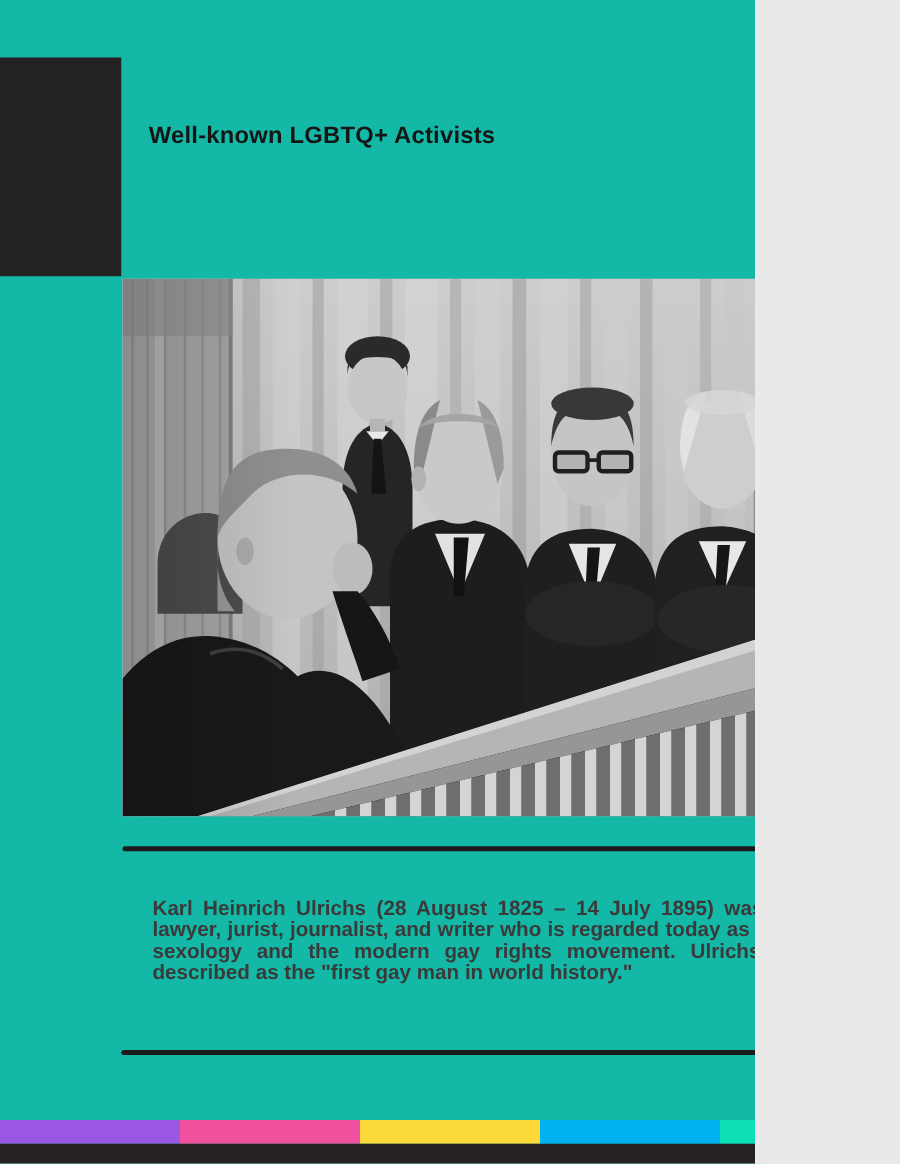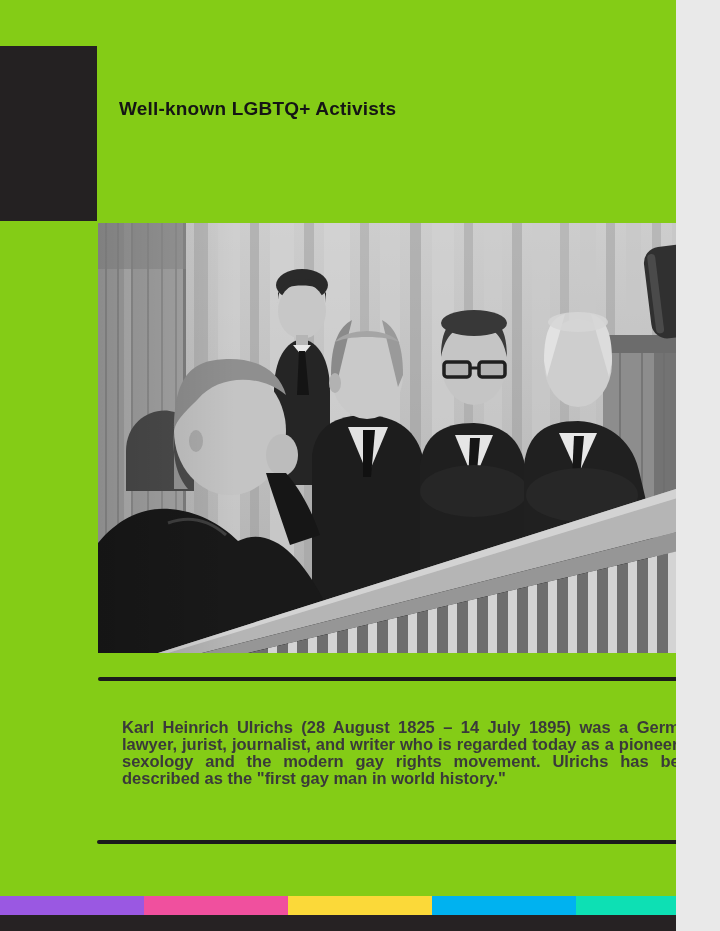--- a/index.html
+++ b/index.html
@@ -1,20 +1,20 @@
 <!DOCTYPE html>
 <html><head>
 <meta charset="utf-8">
 <style>
   html, body { margin: 0; padding: 0; background: #e9e9e9; }
   .page {
     position: relative;
-    width: 676px;
+    width: 604px;
     height: 931px;
-    background: #84cc16;
+    background: #14b8a6;
     overflow: hidden;
     font-family: "Liberation Sans", sans-serif;
   }
   .accent-block {
     position: absolute;
     left: 0; top: 46px;
     width: 97px; height: 175px;
     background: #242122;
   }
   .kicker {

